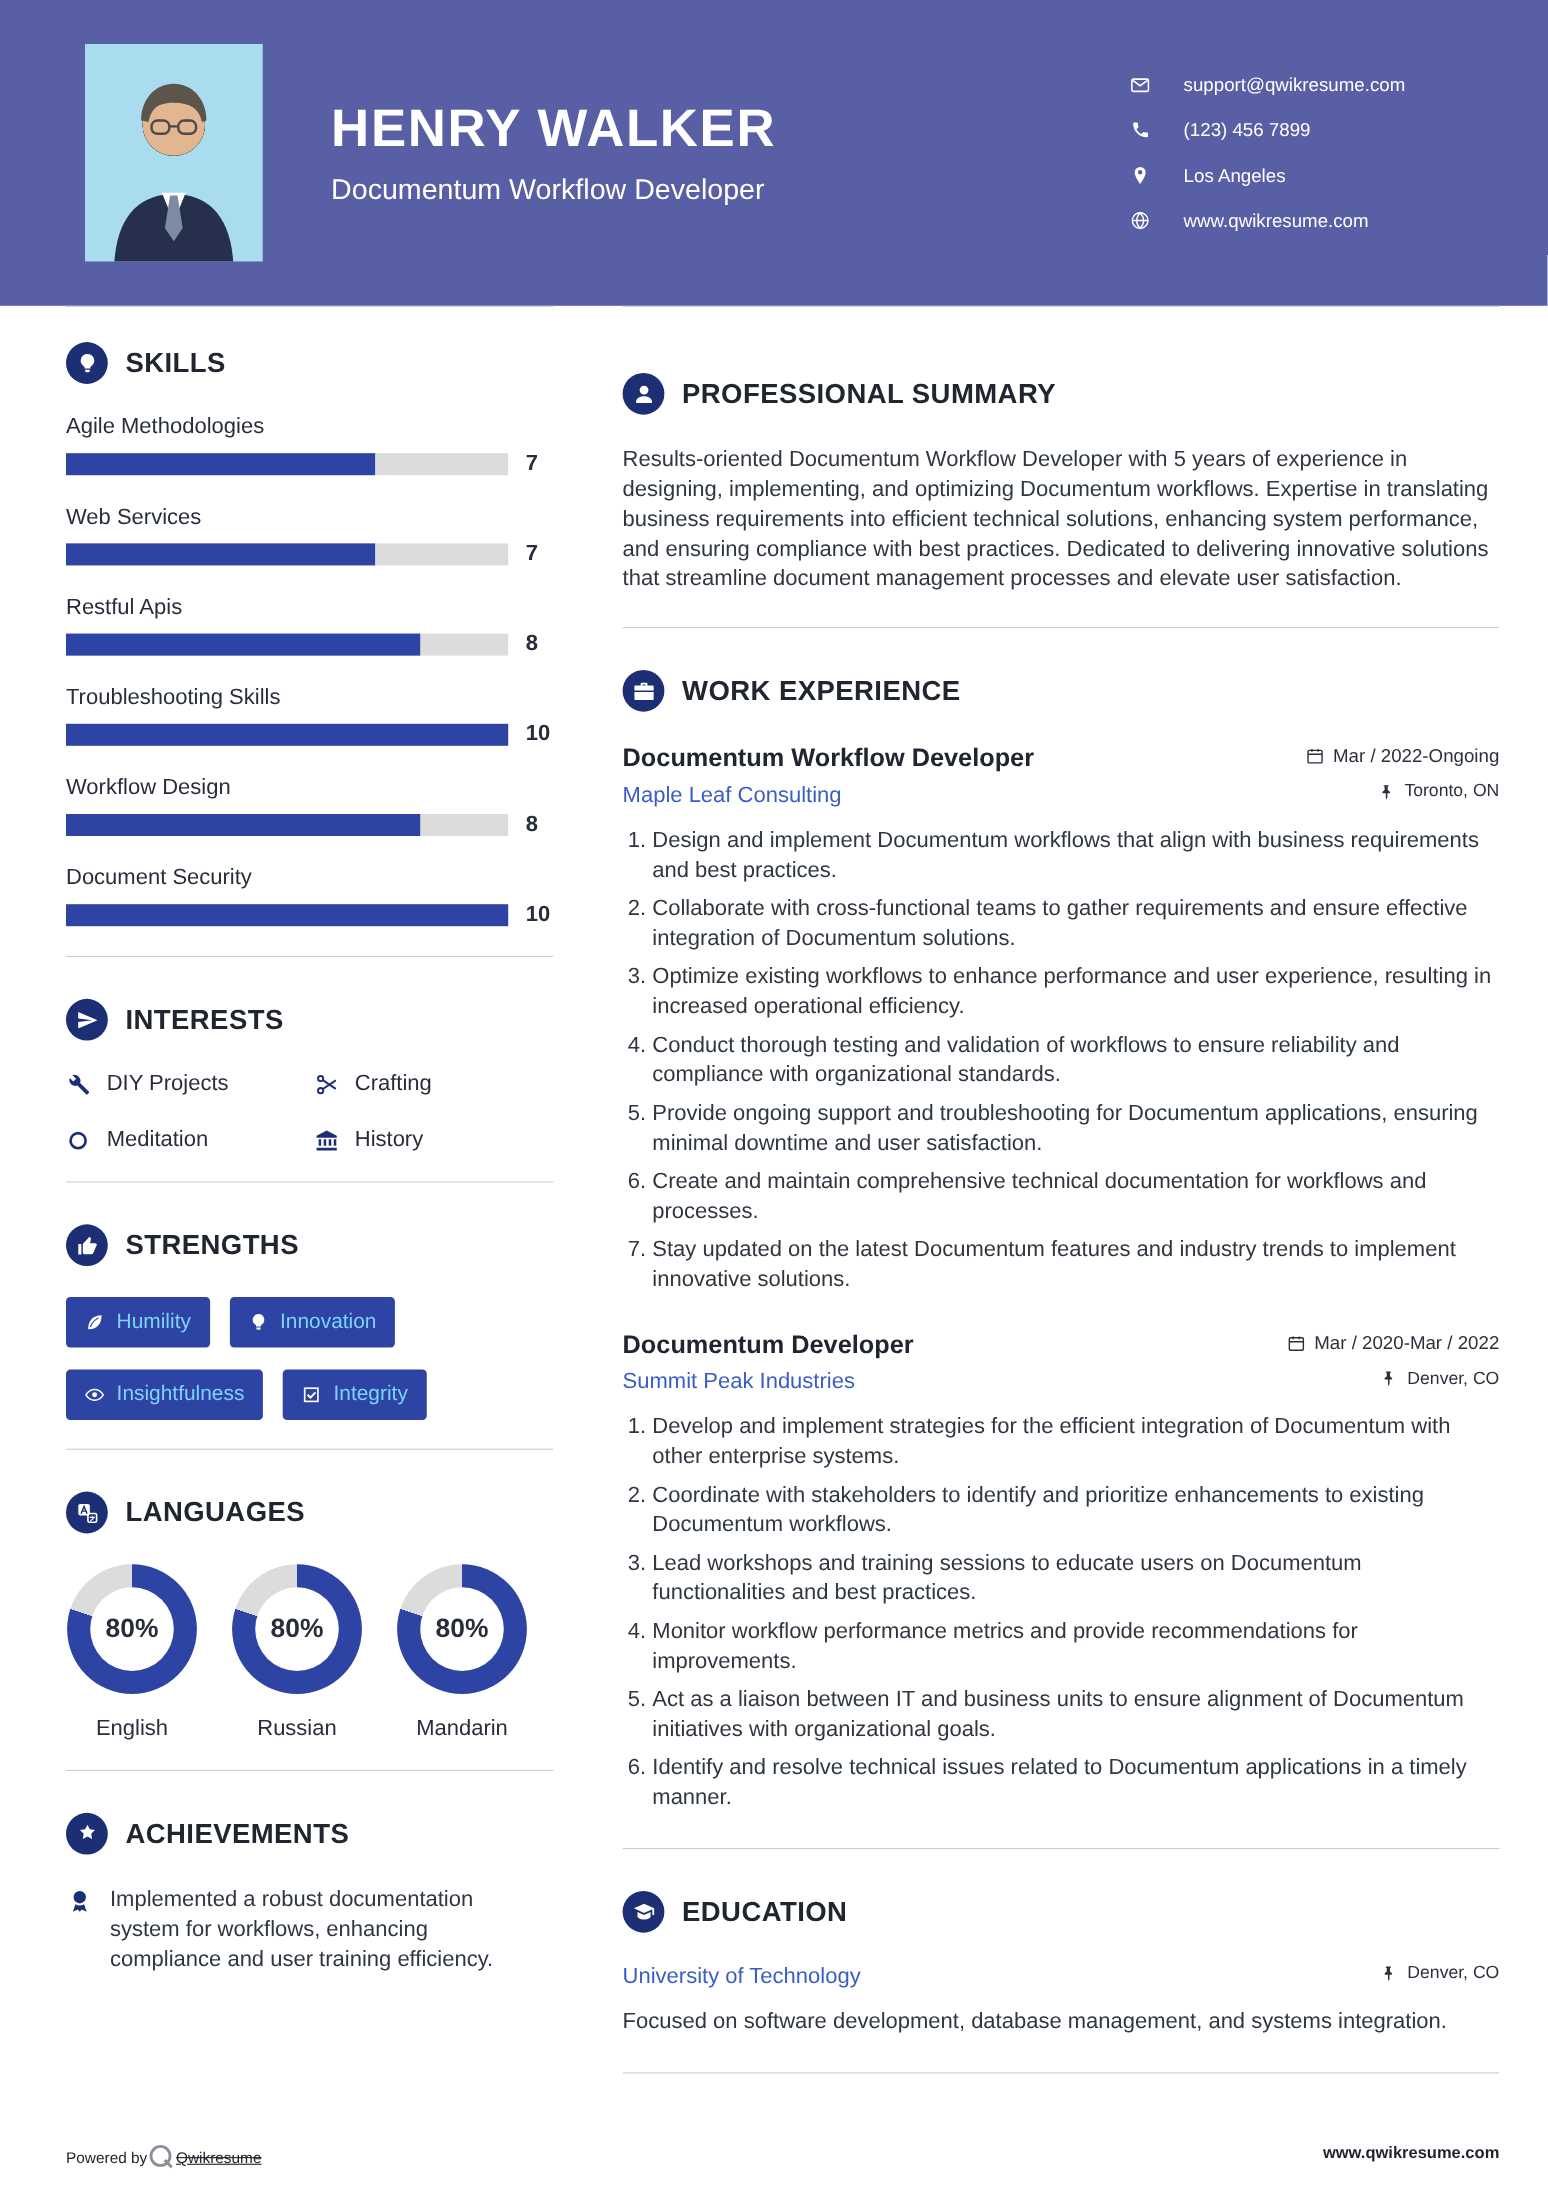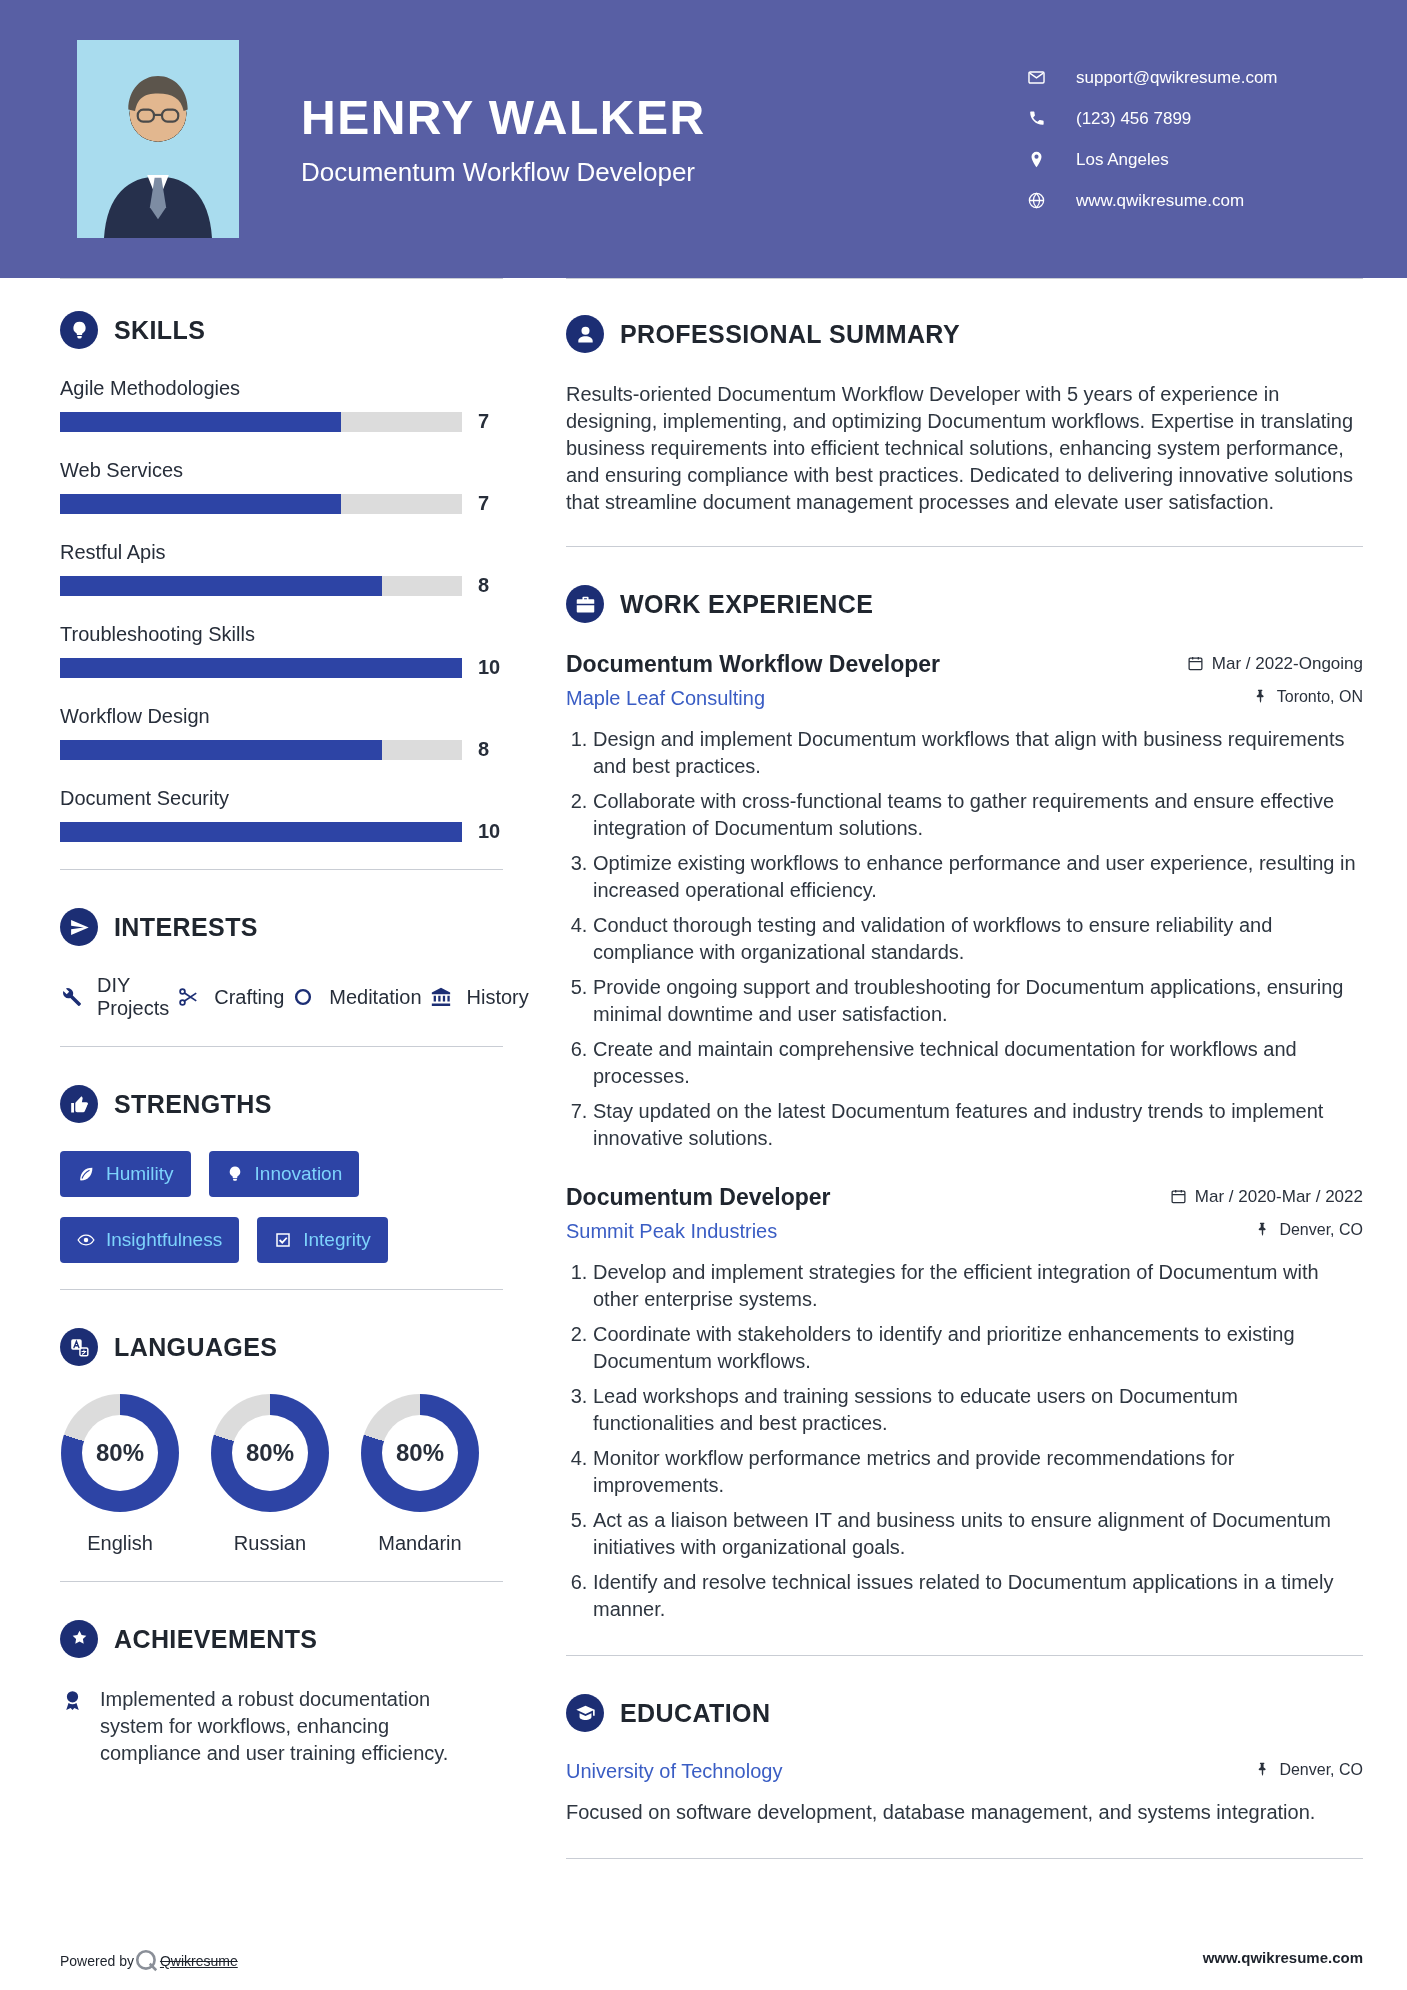--- a/index.html
+++ b/index.html
@@ -19,42 +19,42 @@
   .name { color:#fff; font-size:48px; font-weight:bold; letter-spacing:1.5px; }
   .subtitle { color:#fff; font-size:26px; margin-top:12px; }
   .contact { list-style:none; display:flex; flex-direction:column; gap:21px; min-width:300px; }
   .contact li { display:flex; align-items:center; gap:30px; color:#ffffff; font-size:17px; }
   .cicon { width:19px; height:19px; display:inline-flex; color:#fff; flex:0 0 auto; }
   .cicon svg { width:100%; height:100%; }
 
   
   .content { display:flex; padding:0 44px 0 60px; }
   .col-left  { width:443px; flex:0 0 auto; border-top:1px solid var(--divider,#c9cdd4); padding-top:32px; }
-  .col-right { flex:1; margin-left:63px; border-top:1px solid var(--divider,#c9cdd4); padding-top:36px; }
+  .col-right { flex:1; margin-left:63px; border-top:1px solid var(--divider,#c9cdd4); padding-top:60px; }
 
   .sec-head { display:flex; align-items:center; gap:16px; margin-bottom:28px; }
   .sec-icon {
     width:38px; height:38px; border-radius:50%; background:var(--icon-bg,#1c2e74);
     color:#fff; display:flex; align-items:center; justify-content:center; flex:0 0 auto;
   }
   .sec-icon svg { width:21px; height:21px; }
   .sec-title { font-size:25px; font-weight:bold; color:var(--heading,#20262f); letter-spacing:.4px; }
   hr.divider { border:none; border-top:1px solid var(--divider,#c9cdd4); margin:26px 0 38px; }
   .col-right hr.divider { margin:30px 0 38px; }
 
   
   .skill { margin-bottom:26px; }
   .skill-label { font-size:20px; color:#272e3a; margin-bottom:10px; }
   .skill-row { display:flex; align-items:center; }
   .bar-track { flex:0 0 402px; height:20px; background:var(--track,#dcdcdc); }
   .bar-fill { height:100%; background:var(--accent,#2d44a5); }
   .skill-value { margin-left:16px; font-size:20px; font-weight:bold; color:#272e3a; }
 
   
-  .interests-grid { display:grid; grid-template-columns:1fr 1fr 1fr 1fr; row-gap:28px; column-gap:8px; }
+  .interests-grid { display:grid; grid-template-columns:1fr 1fr; row-gap:28px; column-gap:8px; }
   .interest { display:flex; align-items:center; gap:15px; font-size:20px; color:#272e3a; }
   .iicon { width:22px; height:22px; color:var(--icon-bg,#1c2e74); display:inline-flex; flex:0 0 auto; }
   .iicon svg { width:100%; height:100%; }
 
   
   .pills { display:flex; flex-wrap:wrap; gap:20px 18px; }
   .pill {
     display:inline-flex; align-items:center; gap:11px; background:var(--accent,#2d44a5);
     color:#7dd3fc; font-size:19px; padding:12px 17px; border-radius:4px;
   }

